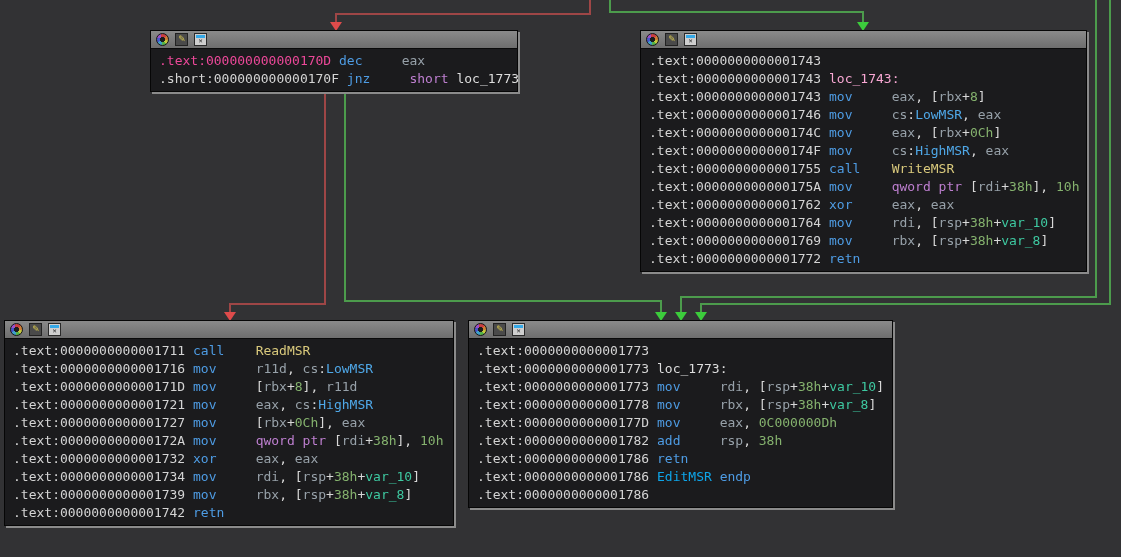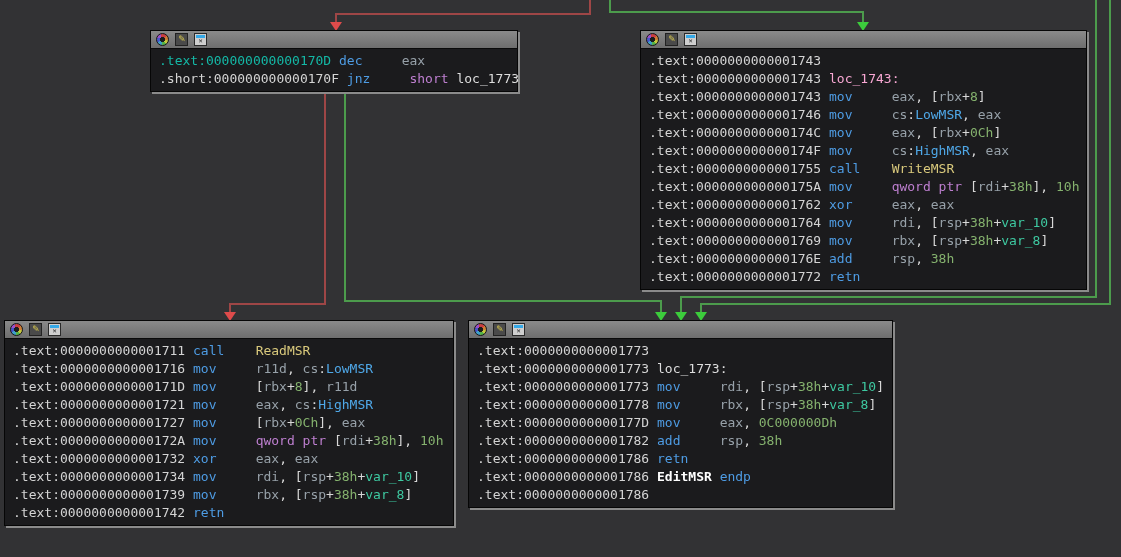--- a/index.html
+++ b/index.html
@@ -85,21 +85,21 @@
       <polyline points="345,88 345,301 661,301 661,312" fill="none" stroke="#4c9b4c" stroke-width="2"></polyline>
       <polygon points="655,312 667,312 661,321" fill="#3ccc3c"></polygon>
     </svg>
 <div class="block" style="left: 150px; top: 30px; width: 368px;">
       <div class="titlebar">
         <span class="ic ic-wheel"></span>
         <span class="ic ic-pencil"></span>
         <span class="ic ic-graph"></span>
       </div>
       <div class="code">
-        <div class="line"><span style="color: #14b8a6;">.text:000000000000170D </span><span style="color: rgb(78, 156, 228);">dec</span><span style="color: rgb(216, 216, 216);">     </span><span style="color: rgb(151, 161, 169);">eax</span></div>
+        <div class="line"><span style="color: #ec4899;">.text:000000000000170D </span><span style="color: rgb(78, 156, 228);">dec</span><span style="color: rgb(216, 216, 216);">     </span><span style="color: rgb(151, 161, 169);">eax</span></div>
         <div class="line"><span style="color: rgb(212, 212, 212);">.short:000000000000170F </span><span style="color: rgb(78, 156, 228);">jnz</span><span style="color: rgb(216, 216, 216);">     </span><span style="color: rgb(190, 127, 208);">short</span><span style="color: rgb(216, 216, 216);"> </span><span style="color: rgb(222, 222, 222);">loc_1773</span></div>
       </div>
     </div>
     <div class="block" style="left: 640px; top: 30px; width: 447px;">
       <div class="titlebar">
         <span class="ic ic-wheel"></span>
         <span class="ic ic-pencil"></span>
         <span class="ic ic-graph"></span>
       </div>
       <div class="code">
@@ -107,21 +107,20 @@
         <div class="line"><span style="color: rgb(212, 212, 212);">.text:0000000000001743 </span><span style="color: #f9a8d4;">loc_1743:</span></div>
         <div class="line"><span style="color: rgb(212, 212, 212);">.text:0000000000001743 </span><span style="color: rgb(78, 156, 228);">mov</span><span style="color: rgb(216, 216, 216);">     </span><span style="color: rgb(151, 161, 169);">eax</span><span style="color: rgb(216, 216, 216);">, [</span><span style="color: rgb(151, 161, 169);">rbx</span><span style="color: rgb(216, 216, 216);">+</span><span style="color: rgb(133, 178, 110);">8</span><span style="color: rgb(216, 216, 216);">]</span></div>
         <div class="line"><span style="color: rgb(212, 212, 212);">.text:0000000000001746 </span><span style="color: rgb(78, 156, 228);">mov</span><span style="color: rgb(216, 216, 216);">     </span><span style="color: rgb(151, 161, 169);">cs</span><span style="color: rgb(216, 216, 216);">:</span><span style="color: rgb(79, 168, 232);">LowMSR</span><span style="color: rgb(216, 216, 216);">, </span><span style="color: rgb(151, 161, 169);">eax</span></div>
         <div class="line"><span style="color: rgb(212, 212, 212);">.text:000000000000174C </span><span style="color: rgb(78, 156, 228);">mov</span><span style="color: rgb(216, 216, 216);">     </span><span style="color: rgb(151, 161, 169);">eax</span><span style="color: rgb(216, 216, 216);">, [</span><span style="color: rgb(151, 161, 169);">rbx</span><span style="color: rgb(216, 216, 216);">+</span><span style="color: rgb(133, 178, 110);">0Ch</span><span style="color: rgb(216, 216, 216);">]</span></div>
         <div class="line"><span style="color: rgb(212, 212, 212);">.text:000000000000174F </span><span style="color: rgb(78, 156, 228);">mov</span><span style="color: rgb(216, 216, 216);">     </span><span style="color: rgb(151, 161, 169);">cs</span><span style="color: rgb(216, 216, 216);">:</span><span style="color: rgb(79, 168, 232);">HighMSR</span><span style="color: rgb(216, 216, 216);">, </span><span style="color: rgb(151, 161, 169);">eax</span></div>
         <div class="line"><span style="color: rgb(212, 212, 212);">.text:0000000000001755 </span><span style="color: rgb(78, 156, 228);">call</span><span style="color: rgb(216, 216, 216);">    </span><span style="color: rgb(217, 201, 124);">WriteMSR</span></div>
         <div class="line"><span style="color: rgb(212, 212, 212);">.text:000000000000175A </span><span style="color: rgb(78, 156, 228);">mov</span><span style="color: rgb(216, 216, 216);">     </span><span style="color: rgb(190, 127, 208);">qword ptr</span><span style="color: rgb(216, 216, 216);"> [</span><span style="color: rgb(151, 161, 169);">rdi</span><span style="color: rgb(216, 216, 216);">+</span><span style="color: rgb(133, 178, 110);">38h</span><span style="color: rgb(216, 216, 216);">], </span><span style="color: rgb(133, 178, 110);">10h</span></div>
         <div class="line"><span style="color: rgb(212, 212, 212);">.text:0000000000001762 </span><span style="color: rgb(78, 156, 228);">xor</span><span style="color: rgb(216, 216, 216);">     </span><span style="color: rgb(151, 161, 169);">eax</span><span style="color: rgb(216, 216, 216);">, </span><span style="color: rgb(151, 161, 169);">eax</span></div>
         <div class="line"><span style="color: rgb(212, 212, 212);">.text:0000000000001764 </span><span style="color: rgb(78, 156, 228);">mov</span><span style="color: rgb(216, 216, 216);">     </span><span style="color: rgb(151, 161, 169);">rdi</span><span style="color: rgb(216, 216, 216);">, [</span><span style="color: rgb(151, 161, 169);">rsp</span><span style="color: rgb(216, 216, 216);">+</span><span style="color: rgb(133, 178, 110);">38h</span><span style="color: rgb(216, 216, 216);">+</span><span style="color: rgb(62, 201, 161);">var_10</span><span style="color: rgb(216, 216, 216);">]</span></div>
         <div class="line"><span style="color: rgb(212, 212, 212);">.text:0000000000001769 </span><span style="color: rgb(78, 156, 228);">mov</span><span style="color: rgb(216, 216, 216);">     </span><span style="color: rgb(151, 161, 169);">rbx</span><span style="color: rgb(216, 216, 216);">, [</span><span style="color: rgb(151, 161, 169);">rsp</span><span style="color: rgb(216, 216, 216);">+</span><span style="color: rgb(133, 178, 110);">38h</span><span style="color: rgb(216, 216, 216);">+</span><span style="color: rgb(62, 201, 161);">var_8</span><span style="color: rgb(216, 216, 216);">]</span></div>
-        <div class="line"><span style="color: rgb(212, 212, 212);">.text:000000000000176E </span><span style="color: rgb(78, 156, 228);">add</span><span style="color: rgb(216, 216, 216);">     </span><span style="color: rgb(151, 161, 169);">rsp</span><span style="color: rgb(216, 216, 216);">, </span><span style="color: rgb(133, 178, 110);">38h</span></div>
         <div class="line"><span style="color: rgb(212, 212, 212);">.text:0000000000001772 </span><span style="color: rgb(78, 156, 228);">retn</span></div>
       </div>
     </div>
     <div class="block" style="left: 4px; top: 320px; width: 450px;">
       <div class="titlebar">
         <span class="ic ic-wheel"></span>
         <span class="ic ic-pencil"></span>
         <span class="ic ic-graph"></span>
       </div>
       <div class="code">
@@ -144,17 +143,17 @@
         <span class="ic ic-graph"></span>
       </div>
       <div class="code">
         <div class="line"><span style="color: rgb(212, 212, 212);">.text:0000000000001773</span></div>
         <div class="line"><span style="color: rgb(212, 212, 212);">.text:0000000000001773 </span><span style="color: rgb(222, 222, 222);">loc_1773:</span></div>
         <div class="line"><span style="color: rgb(212, 212, 212);">.text:0000000000001773 </span><span style="color: rgb(78, 156, 228);">mov</span><span style="color: rgb(216, 216, 216);">     </span><span style="color: rgb(151, 161, 169);">rdi</span><span style="color: rgb(216, 216, 216);">, [</span><span style="color: rgb(151, 161, 169);">rsp</span><span style="color: rgb(216, 216, 216);">+</span><span style="color: rgb(133, 178, 110);">38h</span><span style="color: rgb(216, 216, 216);">+</span><span style="color: rgb(62, 201, 161);">var_10</span><span style="color: rgb(216, 216, 216);">]</span></div>
         <div class="line"><span style="color: rgb(212, 212, 212);">.text:0000000000001778 </span><span style="color: rgb(78, 156, 228);">mov</span><span style="color: rgb(216, 216, 216);">     </span><span style="color: rgb(151, 161, 169);">rbx</span><span style="color: rgb(216, 216, 216);">, [</span><span style="color: rgb(151, 161, 169);">rsp</span><span style="color: rgb(216, 216, 216);">+</span><span style="color: rgb(133, 178, 110);">38h</span><span style="color: rgb(216, 216, 216);">+</span><span style="color: rgb(62, 201, 161);">var_8</span><span style="color: rgb(216, 216, 216);">]</span></div>
         <div class="line"><span style="color: rgb(212, 212, 212);">.text:000000000000177D </span><span style="color: rgb(78, 156, 228);">mov</span><span style="color: rgb(216, 216, 216);">     </span><span style="color: rgb(151, 161, 169);">eax</span><span style="color: rgb(216, 216, 216);">, </span><span style="color: rgb(133, 178, 110);">0C000000Dh</span></div>
         <div class="line"><span style="color: rgb(212, 212, 212);">.text:0000000000001782 </span><span style="color: rgb(78, 156, 228);">add</span><span style="color: rgb(216, 216, 216);">     </span><span style="color: rgb(151, 161, 169);">rsp</span><span style="color: rgb(216, 216, 216);">, </span><span style="color: rgb(133, 178, 110);">38h</span></div>
         <div class="line"><span style="color: rgb(212, 212, 212);">.text:0000000000001786 </span><span style="color: rgb(78, 156, 228);">retn</span></div>
-        <div class="line"><span style="color: rgb(212, 212, 212);">.text:0000000000001786 </span><span style="color: #ffffff; font-weight: bold;">EditMSR</span><span style="color: rgb(216, 216, 216);"> </span><span style="color: rgb(78, 156, 228);">endp</span></div>
+        <div class="line"><span style="color: rgb(212, 212, 212);">.text:0000000000001786 </span><span style="color: #0ea5e9;">EditMSR</span><span style="color: rgb(216, 216, 216);"> </span><span style="color: rgb(78, 156, 228);">endp</span></div>
         <div class="line"><span style="color: rgb(212, 212, 212);">.text:0000000000001786</span></div>
       </div>
     </div>
   </div>
 
 </body></html>

